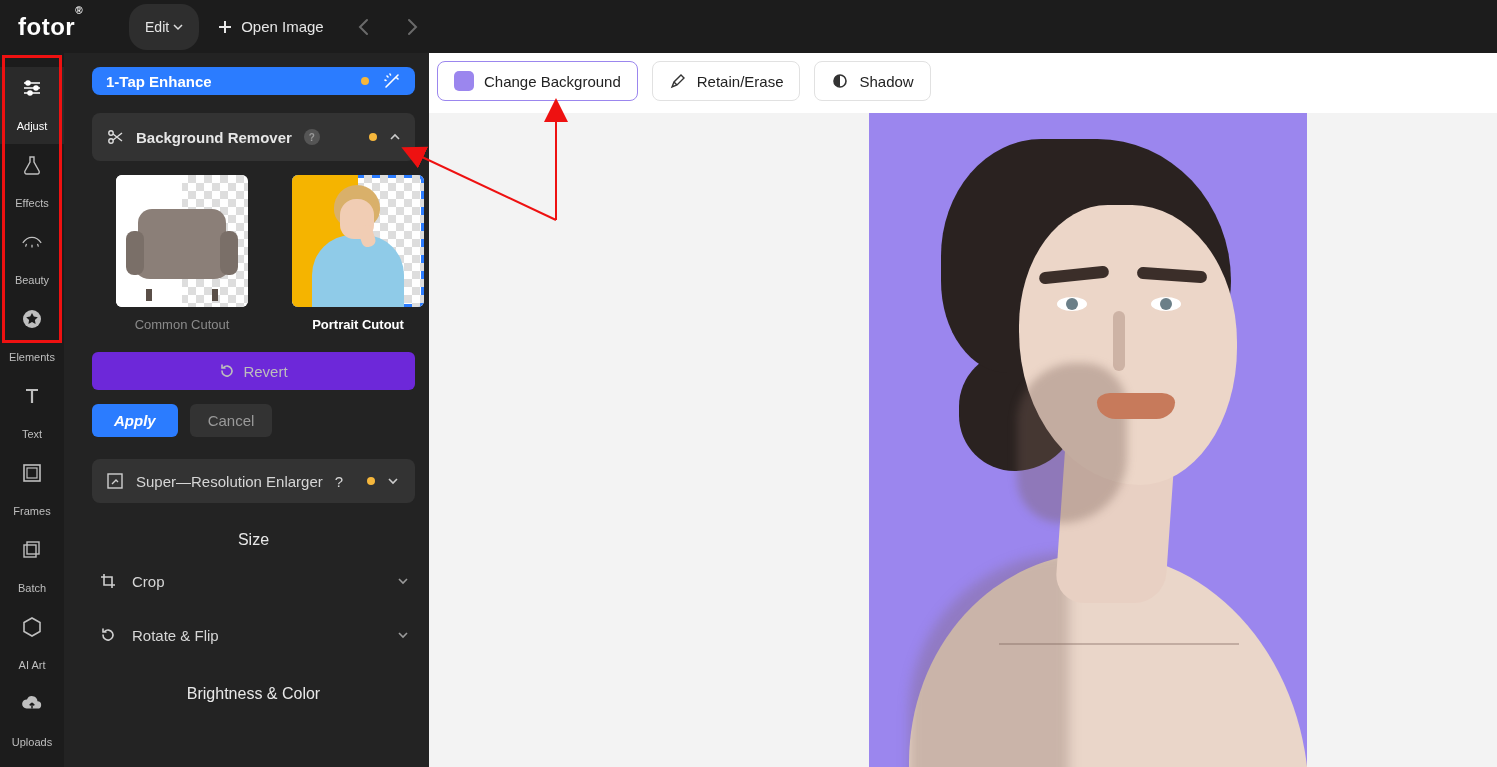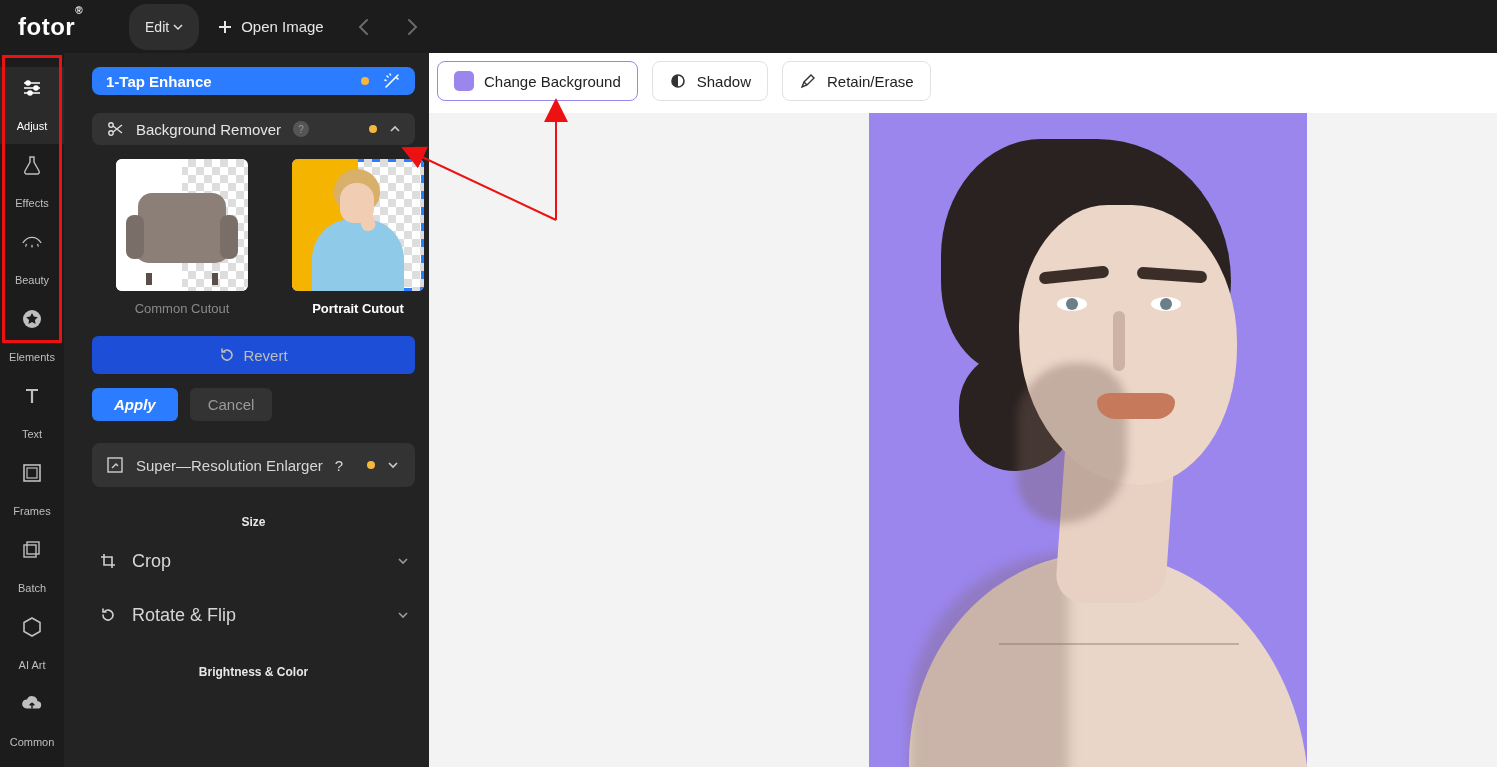--- a/index.html
+++ b/index.html
@@ -24,21 +24,21 @@
 
   
   .panel { position: absolute; left: 64px; top: 53px; width: 365px; height: 714px; background: #232323; padding: 14px 14px 0 28px; overflow-y: auto; }
   .panel::-webkit-scrollbar { width: 6px; }
   .panel::-webkit-scrollbar-thumb { background: #444; border-radius: 3px; }
 
   .enhance-row { background: #2b7cff; border-radius: 8px; height: 28px; display: flex; align-items: center; padding: 0 14px; color: #fff; font-size: 15px; font-weight: 600; justify-content: space-between; cursor: pointer; }
   .dot-orange { width: 8px; height: 8px; background: #f6b73c; border-radius: 50%; display: inline-block; }
   .enhance-right { display:flex; align-items:center; gap:14px; }
 
-  .tool-header { margin-top: 18px; background: #333333; border-radius: 8px; height: 32px; display: flex; align-items: center; padding: 7px 14px; gap: 12px; color: #e6e6e6; font-size: 15px; cursor: pointer; position: relative; }
+  .tool-header { margin-top: 18px; background: #333333; border-radius: 8px; height: 48px; display: flex; align-items: center; padding: 7px 14px; gap: 12px; color: #e6e6e6; font-size: 15px; cursor: pointer; position: relative; font-weight: bold; }
   .tool-header .grow { flex: 1; }
   .tool-header .help { width:16px; height:16px; border-radius:50%; background:#555; color:#999; font-size:10px; display:flex; align-items:center; justify-content:center; }
   .chev { color:#ccc; font-size:14px; }
 
   .cutouts { margin-top: 14px; display: flex; gap: 20px; }
   .cutout { width: 136px; cursor: pointer; margin-left: 24px; }
   .cutout-thumb { width: 132px; height: 132px; border-radius: 6px; overflow: hidden; position: relative; background: #fff; }
   .cutout.selected .cutout-thumb { outline: 3px solid #2b7cff; outline-offset: -3px; }
   .cutout-label { margin-top: 10px; text-align: center; font-size: 13px; color: #8a8a8a; }
   .cutout.selected .cutout-label { color: #fff; font-weight: 600; }
@@ -63,29 +63,29 @@
   .armchair .leg { position:absolute; bottom:-6px; width:6px; height:12px; background:#5a4f48; }
   .armchair .leg.l{ left:22px;} .armchair .leg.r{ right:22px;}
 
   
   .person { position:absolute; left:50%; transform:translateX(-76px); bottom:0; width:152px; height:132px; }
   .person .hair { position:absolute; left:52px; top:10px; width:46px; height:42px; background:#d9b06a; border-radius:24px 24px 18px 18px; }
   .person .face { position:absolute; left:58px; top:24px; width:34px; height:40px; background:#f1cdb4; border-radius:16px 16px 14px 14px; }
   .person .hand { position:absolute; left:78px; top:50px; width:14px; height:22px; background:#f1cdb4; border-radius:6px; transform:rotate(-18deg); }
   .person .body { position:absolute; left:30px; top:60px; width:92px; height:80px; background:#8fcbe8; border-radius:40px 40px 0 0; }
 
-  .revert-btn { margin-top: 20px; background:#1d4ed8; color:#bdbdbd; border-radius:6px; height:38px; display:flex; align-items:center; justify-content:center; gap:8px; font-size:15px; cursor:pointer; }
+  .revert-btn { margin-top: 20px; background:#6d28d9; color:#bdbdbd; border-radius:6px; height:38px; display:flex; align-items:center; justify-content:center; gap:8px; font-size:15px; cursor:pointer; }
   .btn-row { margin-top: 14px; display:flex; gap:12px; align-items:center; }
   .apply-btn { background:#2b7cff; color:#fff; border:none; border-radius:6px; padding: 8px 22px; font-size:15px; font-weight:600; cursor:pointer;font-style:italic; }
   .cancel-btn { background:#333; color:#9a9a9a; border:none; border-radius:6px; padding: 8px 18px; font-size:15px; cursor:pointer; }
 
   .superres { margin-top: 22px; background:#333; border-radius:8px; height:44px; display:flex; align-items:center; padding:0 14px; gap:12px; color:#d6d6d6; font-size:15px; cursor:pointer; }
 
-  .section-title { margin-top: 28px; text-align:center; color:#e8e8e8; font-size:12px; font-weight:700; }
-  .list-row { margin-top: 10px; height:44px; display:flex; align-items:center; gap:14px; color:#d6d6d6; font-size:18px; cursor:pointer; padding:0 6px; }
+  .section-title { margin-top: 28px; text-align:center; color:#e8e8e8; font-size:16px; font-weight:400; }
+  .list-row { margin-top: 10px; height:44px; display:flex; align-items:center; gap:14px; color:#d6d6d6; font-size:15px; cursor:pointer; padding:0 6px; }
   .list-row .grow{flex:1;}
   .list-icon{ width:20px; display:flex; justify-content:center; color:#cfcfcf; }
 
   
   .collapse-tab { position:absolute; left:429px; top:440px; width:14px; height:56px; background:#2b2b2b; border-radius:0 8px 8px 0; display:flex; align-items:center; justify-content:center; color:#aaa; font-size:13px; cursor:pointer; }
 
   
   .canvas-wrap { position:absolute; left:429px; top:53px; width:1068px; height:714px; background:#fff; }
   .canvas-toolbar { position:absolute; left:8px; top:8px; display:flex; gap:14px; }
   .ct-btn { background:#fff; border:1px solid #e1e1e1; border-radius:8px; height:40px; padding:0 16px; display:flex; align-items:center; gap:10px; font-size:15px; color:#222; cursor:pointer; }
@@ -226,21 +226,21 @@
       </span>
     <span class="ri-label">AI Art</span>
   </div>
   <div class="rail-item">
     <span class="rail-icon">
         <svg width="24" height="22" viewBox="0 0 24 22">
           <path d="M6 16a5 5 0 0 1 .5-10A6 6 0 0 1 18 8a4 4 0 0 1 0 8H6z" fill="#bfbfbf"></path>
           <path d="M12 16v-6m0 0l-2.5 2.5M12 10l2.5 2.5" stroke="#1c1c1c" stroke-width="1.6" fill="none"></path>
         </svg>
       </span>
-    <span class="ri-label">Common</span>
+    <span class="ri-label">Uploads</span>
   </div>
   <div class="rail-item">
     <span class="rail-icon">
         <svg width="22" height="22" viewBox="0 0 22 22">
           <circle cx="5" cy="11" r="2" fill="#bfbfbf"></circle>
           <circle cx="11" cy="11" r="2" fill="#bfbfbf"></circle>
           <circle cx="17" cy="11" r="2" fill="#bfbfbf"></circle>
         </svg>
       </span>
     <span class="ri-label">More</span>
@@ -378,34 +378,34 @@
 </div>
 
 <div class="canvas-wrap">
   <div class="canvas-toolbar">
     <div class="ct-btn active">
       <span class="ct-swatch" style="background:#9b86ee"></span>
       <span>Change Background</span>
     </div>
     <div class="ct-btn">
       <span class="ct-icon">
+          <svg width="16" height="16" viewBox="0 0 16 16">
+            <path d="M2 14l2-5 7-7 3 3-7 7-5 2zm2-5l3 3" stroke="#333" stroke-width="1.4" fill="none"></path>
+          </svg>
+        </span>
+      <span>Retain/Erase</span>
+    </div>
+    <div class="ct-btn">
+      <span class="ct-icon">
           <svg width="18" height="18" viewBox="0 0 18 18">
             <circle cx="9" cy="9" r="6" stroke="#333" stroke-width="1.6" fill="none"></circle>
             <path d="M9 3a6 6 0 0 0 0 12z" fill="#333"></path>
           </svg>
         </span>
       <span>Shadow</span>
-    </div>
-    <div class="ct-btn">
-      <span class="ct-icon">
-          <svg width="16" height="16" viewBox="0 0 16 16">
-            <path d="M2 14l2-5 7-7 3 3-7 7-5 2zm2-5l3 3" stroke="#333" stroke-width="1.4" fill="none"></path>
-          </svg>
-        </span>
-      <span>Retain/Erase</span>
     </div>
   </div>
 
   <div class="stage">
     <div class="photo">
       <div class="p-shoulders"></div>
       <div class="p-sshadow"></div>
       <div class="p-neck"></div>
       <div class="p-bun"></div>
       <div class="p-hair"></div>

